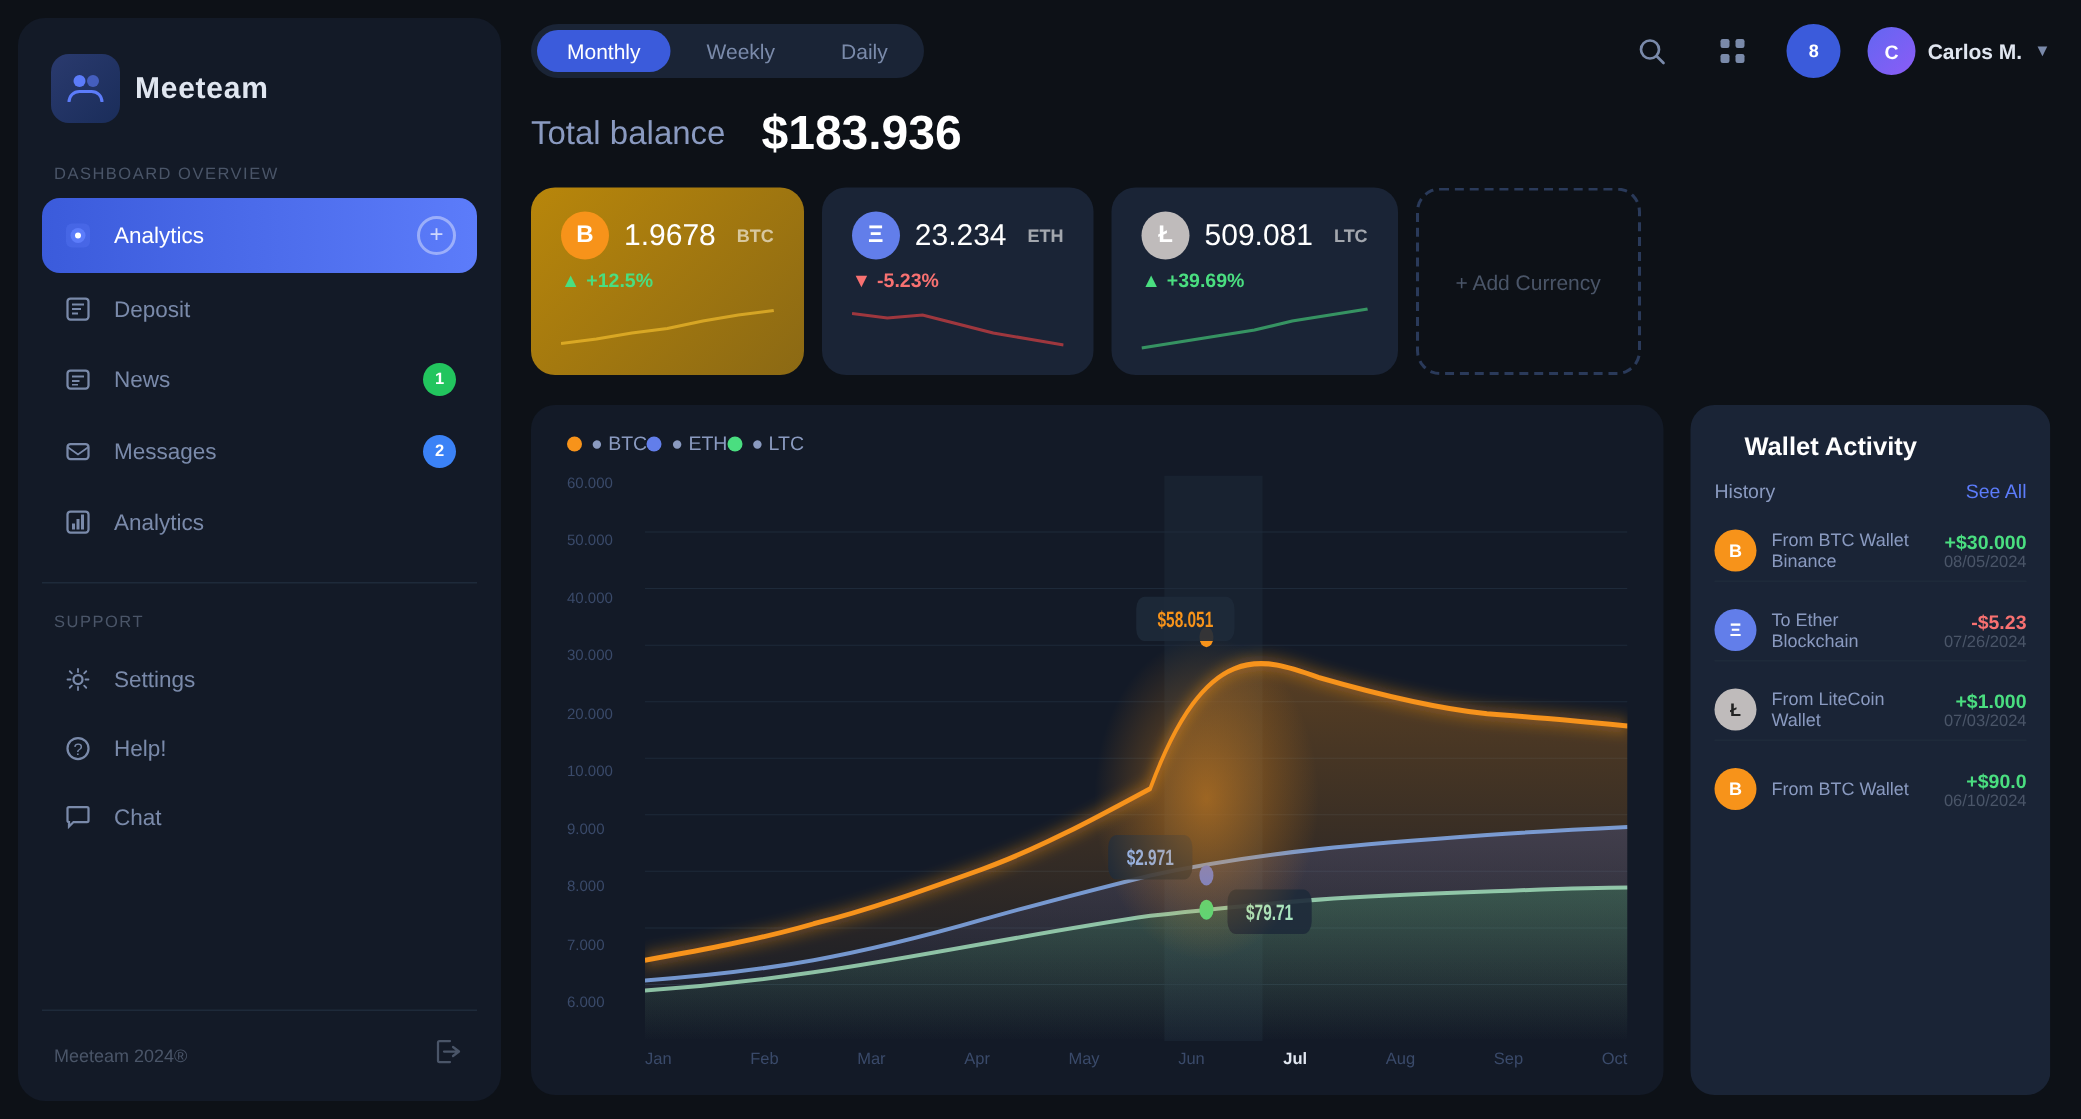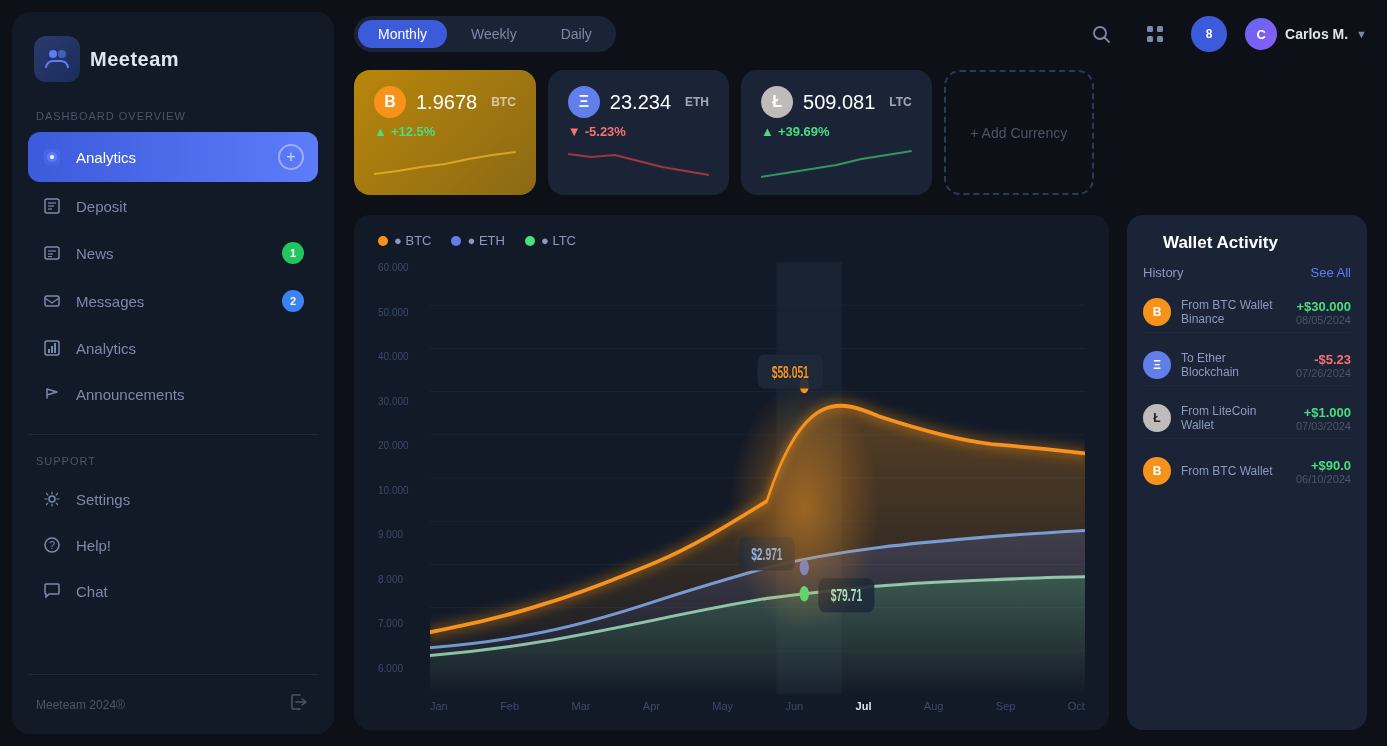--- a/index.html
+++ b/index.html
@@ -265,21 +265,20 @@
       background: #131a27;
       border-radius: 16px;
       padding: 18px 24px;
       display: flex;
       flex-direction: column;
       position: relative;
       overflow: hidden;
     }
     .chart-legend {
       display: flex;
-      gap: 20px;
       margin-bottom: 14px;
     }
     .legend-item {
       display: flex;
       align-items: center;
       gap: 6px;
       font-size: 13px;
       color: #8a9ac0;
     }
     .legend-dot {
@@ -402,29 +401,20 @@
         <svg width="18" height="18" viewBox="0 0 18 18" fill="none">
           <rect x="2" y="2" width="14" height="14" rx="2" stroke="#7a8aaa" stroke-width="1.5" fill="none"></rect>
           <rect x="5" y="10" width="2" height="4" fill="#7a8aaa"></rect>
           <rect x="8" y="7" width="2" height="7" fill="#7a8aaa"></rect>
           <rect x="11" y="4" width="2" height="10" fill="#7a8aaa"></rect>
         </svg>
       </span>
       <span class="nav-label">Analytics</span>
     </div>
 
-    <div class="nav-item">
-      <span class="nav-icon">
-        <svg width="18" height="18" viewBox="0 0 18 18" fill="none">
-          <path d="M4 4 L4 13" stroke="#7a8aaa" stroke-width="1.5" stroke-linecap="round"></path>
-          <path d="M4 4 L14 7 L4 10" stroke="#7a8aaa" stroke-width="1.5" fill="none" stroke-linejoin="round"></path>
-        </svg>
-      </span>
-      <span class="nav-label">Announcements</span>
-    </div>
   </nav>
 
   <div class="sidebar-divider"></div>
   <div class="section-label support-section">Support</div>
 
   <div class="nav-item">
     <span class="nav-icon">
       <svg width="18" height="18" viewBox="0 0 18 18" fill="none">
         <circle cx="9" cy="9" r="3" stroke="#7a8aaa" stroke-width="1.5" fill="none"></circle>
         <path d="M9 2v2M9 14v2M2 9h2M14 9h2M3.5 3.5l1.4 1.4M13.1 13.1l1.4 1.4M3.5 14.5l1.4-1.4M13.1 4.9l1.4-1.4" stroke="#7a8aaa" stroke-width="1.2" stroke-linecap="round"></path>
@@ -492,20 +482,24 @@
       <div class="user-area">
         <div class="user-avatar">C</div>
         <span class="user-name">Carlos M.</span>
         <span class="chevron">▼</span>
       </div>
     </div>
   </header>
 
   <div class="content">
 
+    <div class="balance-row">
+      <span class="balance-label">Total balance</span>
+      <span class="balance-value">$183.936</span>
+    </div>
 
     <div class="currency-row">
 
       <div class="currency-card btc">
         <div class="currency-card-top">
           <div class="coin-icon btc">B</div>
           <span class="coin-value">1.9678</span>
           <span class="coin-ticker">BTC</span>
         </div>
         <div class="coin-change change-up">

